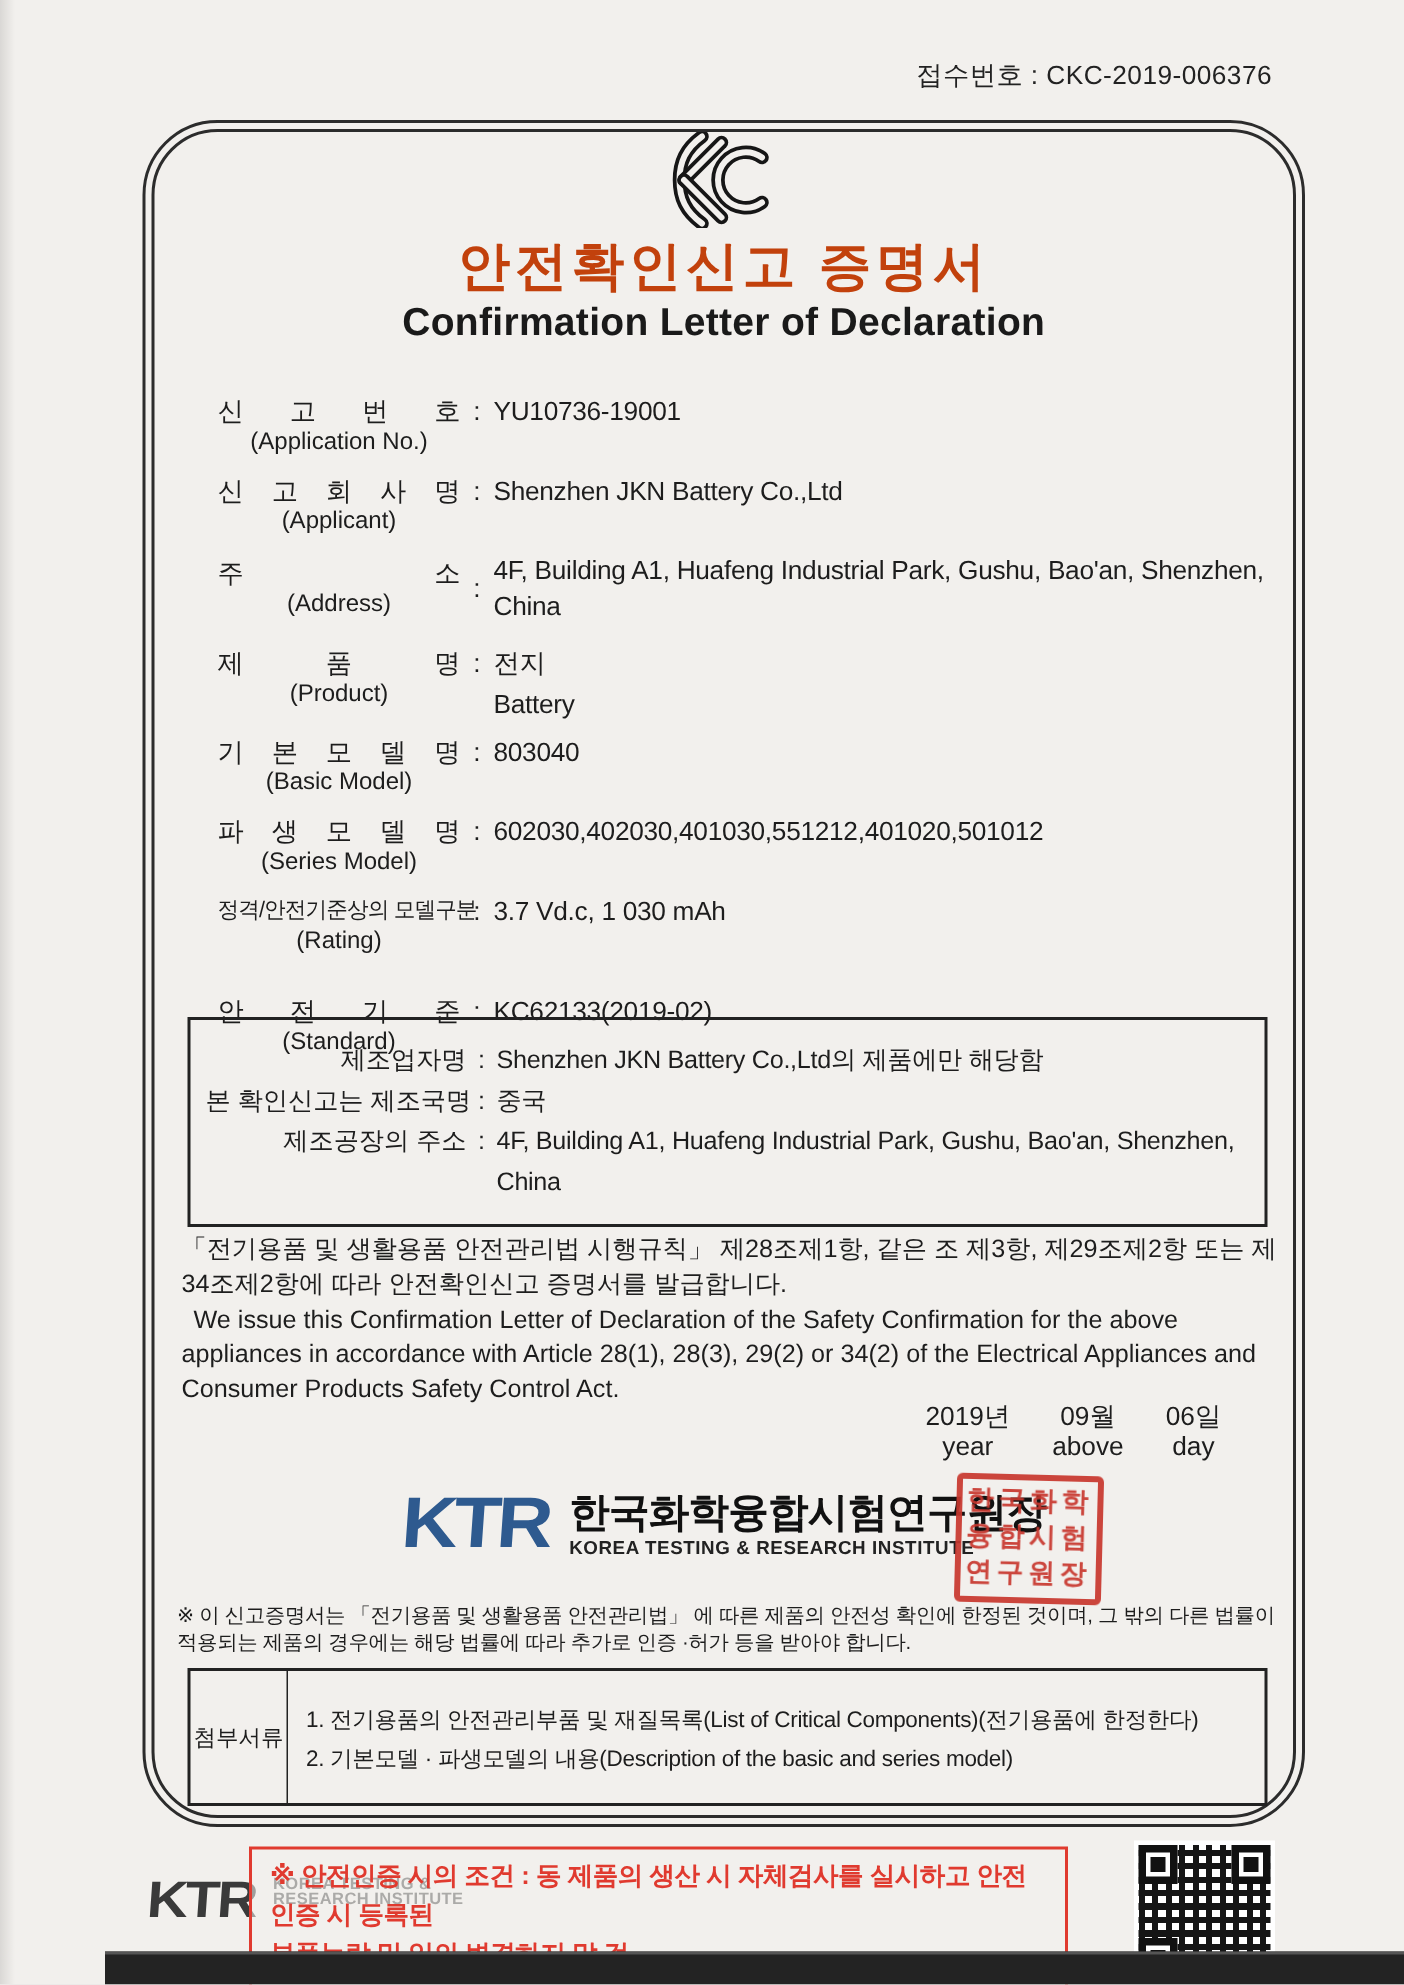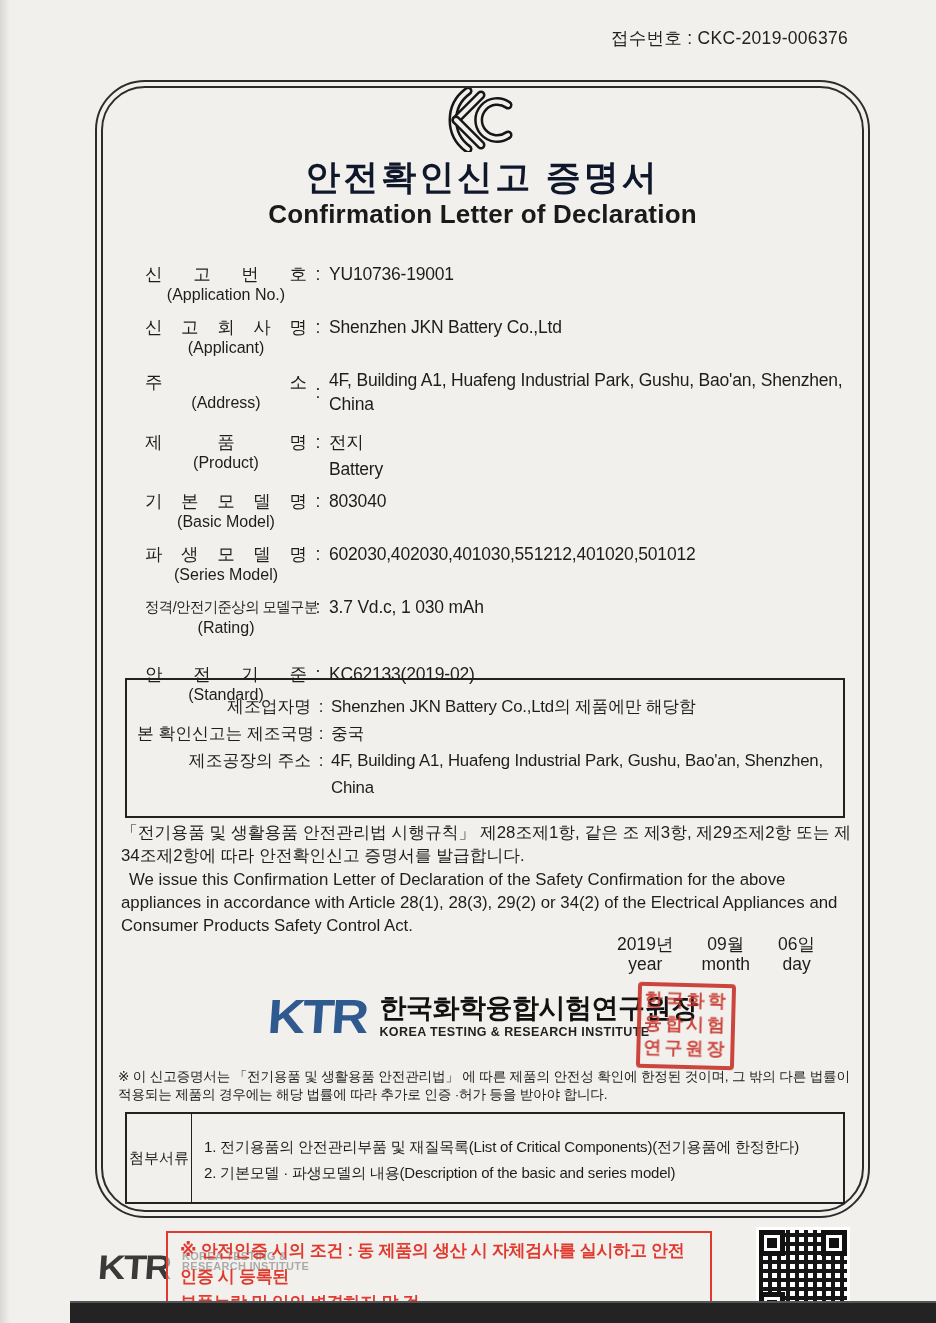--- a/index.html
+++ b/index.html
@@ -2,33 +2,33 @@
 <html><head>
 <meta charset="utf-8">
 <style>
   html,body{margin:0;padding:0;background:#e8e6e3;}
   .page{position:relative;width:936px;height:1323px;background:#f2f0ed;overflow:hidden;
         font-family:"Liberation Sans","DejaVu Sans",sans-serif;color:#1d1d1d;}
   .page::after{content:"";position:absolute;left:0;top:0;bottom:0;width:10px;
         background:linear-gradient(90deg,rgba(0,0,0,.10),rgba(0,0,0,0));pointer-events:none;}
 
   
-  .receipt{position:absolute;top:26px;right:88px;font-size:17.5px;letter-spacing:.3px;color:#222;}
+  .receipt{position:absolute;top:38px;right:88px;font-size:17.5px;letter-spacing:.3px;color:#222;}
 
   
   .cert-outer{position:absolute;left:95px;top:80px;right:66px;bottom:105px;
         border:2.5px solid #2c2c2c;border-radius:50px;}
   .cert-inner{position:absolute;inset:4px;border:2px solid #2c2c2c;border-radius:44px;}
 
   
   .kc{position:absolute;top:88px;left:95px;right:66px;text-align:center;}
   .kc svg{display:inline-block;}
 
   .title-wrap{position:absolute;left:95px;right:66px;text-align:center;}
-  .title-ko{top:154px;font-size:35px;font-weight:bold;letter-spacing:3px;color:#0f172a;}
+  .title-ko{top:154px;font-size:35px;font-weight:bold;letter-spacing:3px;color:#c2410c;}
   .title-en{top:199px;font-size:26px;font-weight:bold;letter-spacing:.2px;color:#1a1a1a;}
 
   
   .fields{position:absolute;left:145px;right:92px;top:236px;margin-top:28px;}
   .frow{display:flex;align-items:flex-start;margin-bottom:12px;}
   .flabel{width:162px;flex:0 0 162px;}
   .f-ko{font-size:17.5px;line-height:20px;text-align:justify;text-align-last:justify;white-space:normal;}
   .f-ko.compact{text-align:left;text-align-last:auto;white-space:nowrap;font-size:15px;
         letter-spacing:-.6px;transform:scaleX(.96);transform-origin:left;}
   .f-en{font-size:16px;line-height:21px;text-align:center;color:#1d1d1d;}
@@ -249,21 +249,21 @@
     <div class="en">We issue this Confirmation Letter of Declaration of the Safety Confirmation for the above  appliances in accordance with Article 28(1), 28(3), 29(2) or 34(2) of the Electrical Appliances and Consumer Products Safety Control Act.</div>
   </div>
 
   <div class="datebox">
     <div>
         <div class="dv">2019년</div>
          <div class="dl">year</div>
       </div>
     <div>
         <div class="dv">09월</div>
-         <div class="dl">month</div>
+         <div class="dl">above</div>
       </div>
     <div>
         <div class="dv">06일</div>
          <div class="dl">day</div>
       </div>
   </div>
 
   <div class="issuer">
     <div class="ktr-blue">KTR</div>
     <div class="issuer-names">

